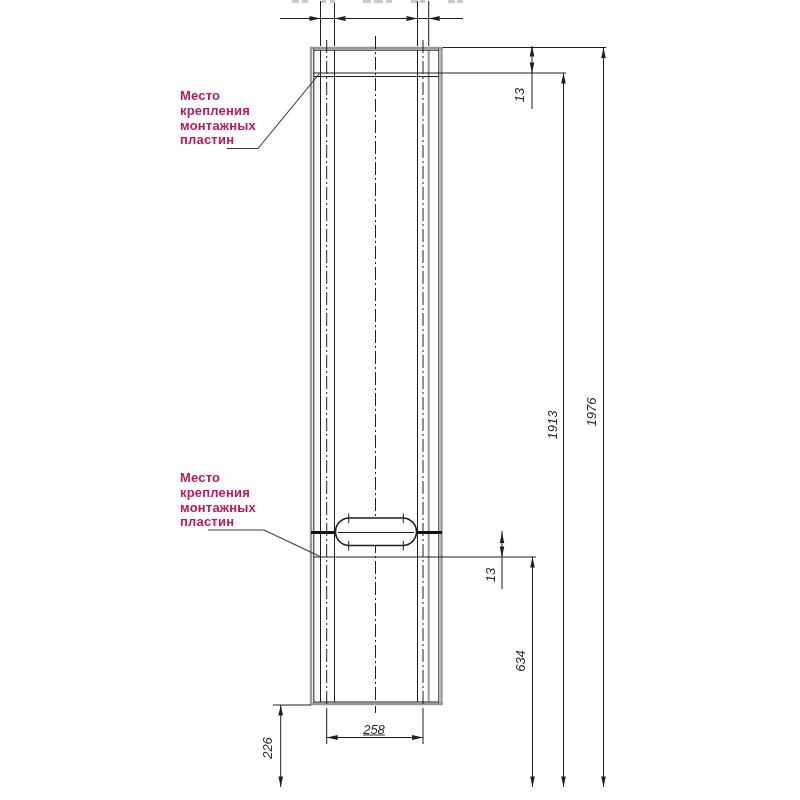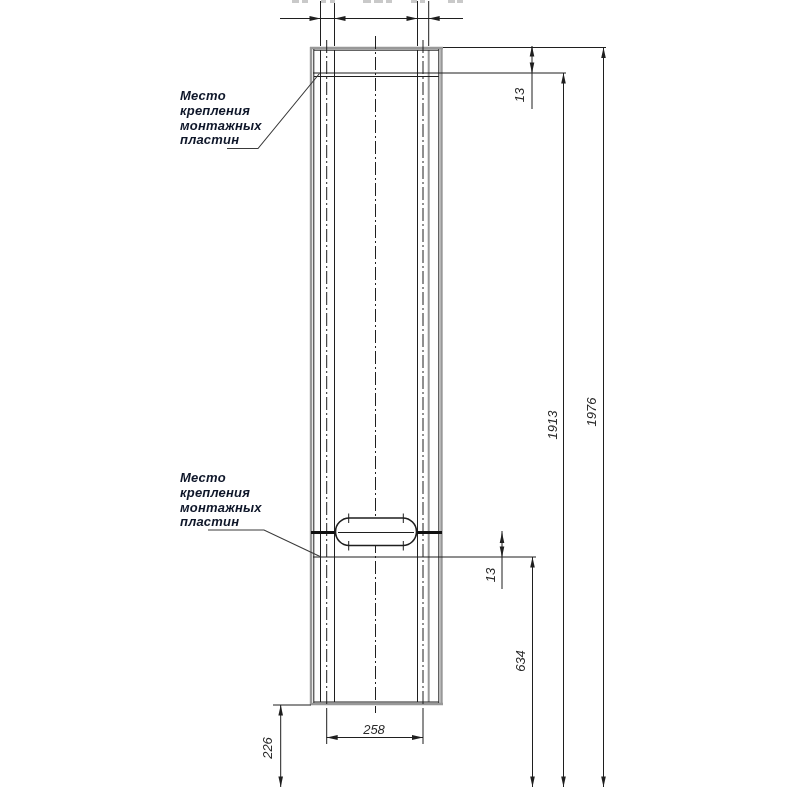--- a/index.html
+++ b/index.html
@@ -1,27 +1,27 @@
 <!DOCTYPE html>
 <html><head>
 <meta charset="utf-8">
 <style>
   html,body{margin:0;padding:0;background:#fff;}
   .stage{position:relative;width:800px;height:800px;background:#ffffff;overflow:hidden;
          font-family:"Liberation Sans",sans-serif;}
   .stage svg{position:absolute;left:0;top:0;}
 
-  .callout{position:absolute;color:#0f172a;font-style:italic;font-weight:700;
+  .callout{position:absolute;color:#be185d;font-weight:700;
            font-size:13px;line-height:14.8px;letter-spacing:.2px;}
   .callout span{display:block;}
 
   .dim{position:absolute;color:#2a2a2a;font-style:italic;font-weight:400;
        font-size:13px;white-space:nowrap;}
   .dim.v{transform:translate(-50%,-50%) rotate(-90deg);}
-  .dim.h{transform:translate(-50%,-50%);}
+  .dim.h{transform:translate(-50%,-50%);text-decoration:underline;}
 </style>
 </head>
 <body>
 
 <div class="stage">
 
   <svg width="800" height="800" viewBox="0 0 800 800">
 
     <g stroke="#989898" stroke-width="2.4" fill="none">
       <line x1="311" y1="47" x2="311" y2="705"></line>

